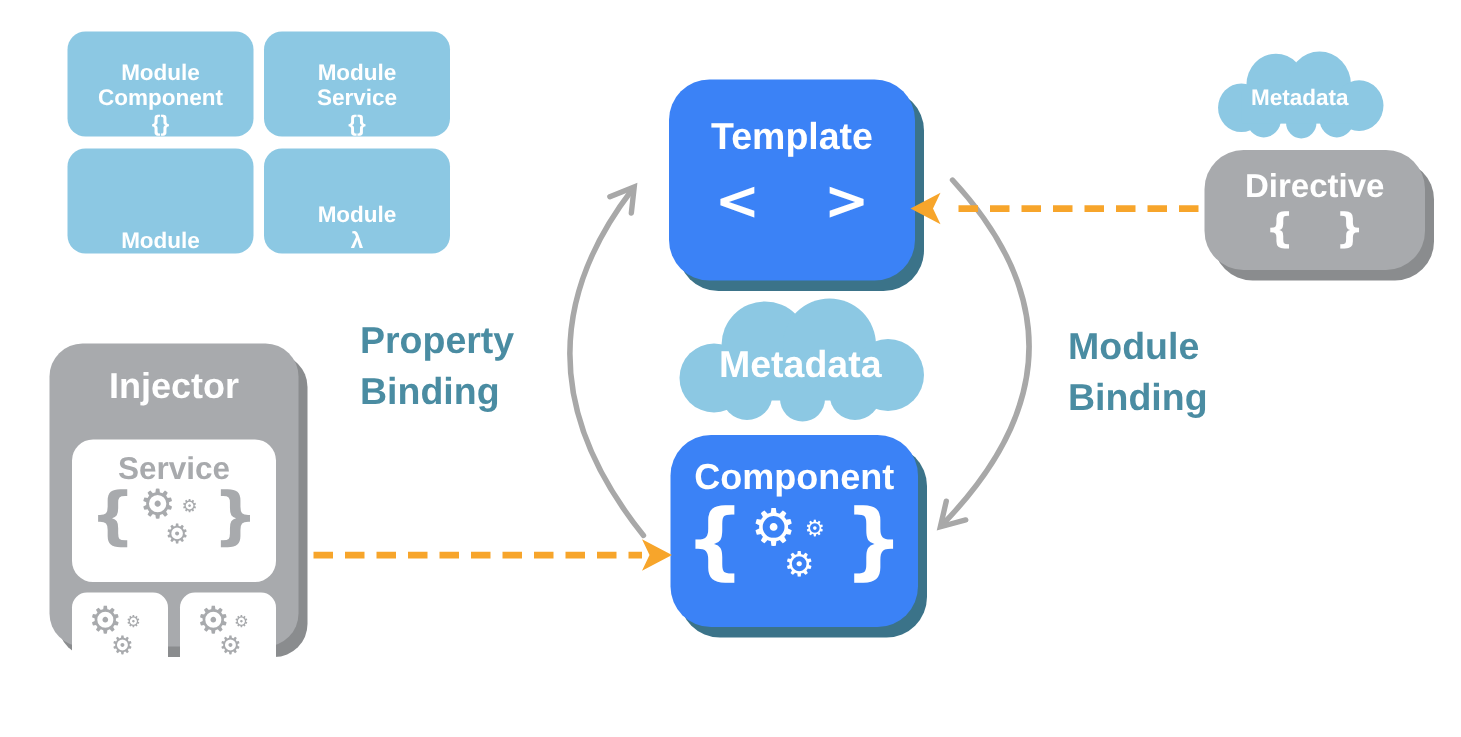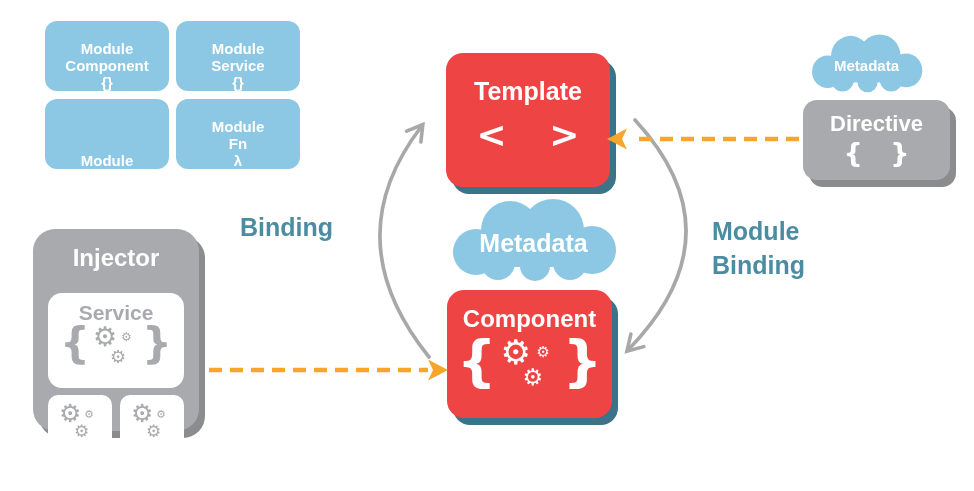--- a/index.html
+++ b/index.html
@@ -9,21 +9,21 @@
   
   .module{position:absolute;width:124px;height:70px;background:#8CC8E3;border-radius:12px;
           color:#fff;font-weight:bold;font-size:15px;line-height:17px;text-align:center;
           display:flex;flex-direction:column;justify-content:flex-end;}
   .m1{left:45px;top:21px;}
   .m2{left:176px;top:21px;}
   .m3{left:45px;top:99px;}
   .m4{left:176px;top:99px;}
 
   
-  .teal-box{position:absolute;background:#ef4444;border-radius:17px;box-shadow:6px 7px 0 #3B7389;color:#fff;}
+  .teal-box{position:absolute;background:#3b82f6;border-radius:27px;box-shadow:6px 7px 0 #3B7389;color:#fff;}
   .gray-box{position:absolute;background:#A8AAAD;border-radius:16px;box-shadow:6px 7px 0 #8A8C8E;color:#fff;}
   .box-title{font-weight:bold;text-align:center;}
 
   
   .injector{left:33px;top:229px;width:166px;height:202px;border-radius:22px;}
   .injector-title{font-size:24px;margin-top:15px;}
   .service-box{position:absolute;left:15px;top:64px;width:136px;height:95px;background:#fff;border-radius:14px;
                display:flex;flex-direction:column;align-items:center;}
   .service-label{color:#A8AAAD;font-weight:bold;font-size:21px;margin-top:8px;}
   .mini-box{position:absolute;width:64px;height:54px;background:#fff;border-radius:10px;
@@ -35,21 +35,21 @@
   .template{left:446px;top:53px;width:164px;height:134px;}
   .template .box-title{font-size:25px;margin-top:24px;}
   .template-icon{font-size:36px;font-weight:bold;text-align:center;margin-top:8px;word-spacing:30px;
                  font-family:"DejaVu Sans",sans-serif;}
 
   
   .component{left:447px;top:290px;width:165px;height:128px;}
   .component .box-title{font-size:24px;margin-top:15px;}
 
   
-  .directive{left:803px;top:100px;width:147px;height:80px;border-radius:14px;}
+  .directive{left:803px;top:100px;width:147px;height:80px;border-radius:26px;}
   .directive .box-title{font-size:22px;margin-top:11px;}
   .directive-icon{font-size:27px;font-weight:bold;text-align:center;margin-top:0px;word-spacing:18px;
                   font-family:"DejaVu Sans",sans-serif;}
 
   
   .cloud{position:absolute;}
   .cloud svg{position:absolute;left:0;top:0;width:100%;height:100%;}
   .cloud-label{position:absolute;left:0;top:0;width:100%;height:100%;display:flex;align-items:center;
                justify-content:center;color:#fff;font-weight:bold;}
   .cloud-center{left:450px;top:197px;width:167px;height:85px;}
@@ -109,21 +109,20 @@
   <div class="module m2">
     <div>Module</div>
     <div>Service</div>
     <div>{}</div>
   </div>
   <div class="module m3">
     <div>Module</div>
   </div>
   <div class="module m4">
     <div>Module</div>
-    <div>Fn</div>
     <div>λ</div>
   </div>
 
   <div class="gray-box injector">
     <div class="box-title injector-title">Injector</div>
     <div class="service-box">
       <div class="service-label">Service</div>
       <div class="icon-row">
         <span class="brace">{</span>
         <span class="gear-cluster gc-md">
@@ -199,20 +198,21 @@
     </svg>
     <div class="cloud-label">Metadata</div>
   </div>
 
   <div class="gray-box directive">
     <div class="box-title">Directive</div>
     <div class="directive-icon">{ }</div>
   </div>
 
   <div class="binding-label prop">
+    <div>Property</div>
     <div>Binding</div>
   </div>
   <div class="binding-label event">
     <div>Module</div>
     <div>Binding</div>
   </div>
 
   <svg class="overlay" width="974" height="491">
     <defs>
       <marker id="chevron" markerUnits="userSpaceOnUse" markerWidth="26" markerHeight="26" refX="15" refY="11" orient="auto">

